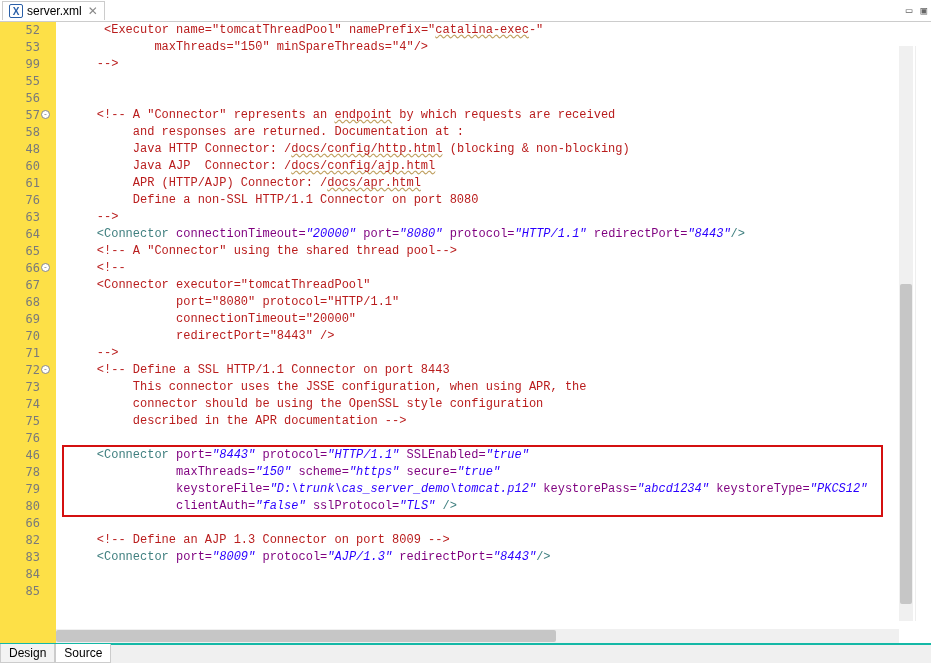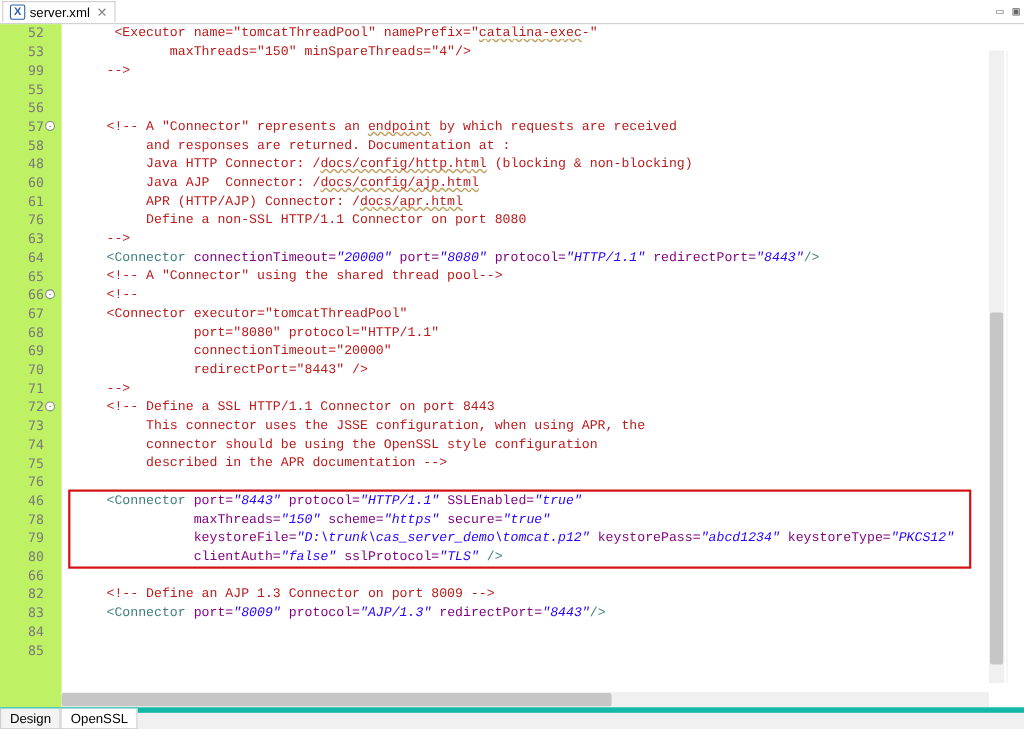--- a/index.html
+++ b/index.html
@@ -42,21 +42,21 @@
   .top-right-icons { display: flex; gap: 8px; }
   .top-right-icons span { color: #666; cursor: pointer; font-size: 11px; }
   .editor-wrap {
     display: flex;
     height: calc(100% - 22px - 20px);
     position: relative;
   }
   .gutter {
     width: 56px;
     flex-shrink: 0;
-    background: #bef264;
+    background: #fde047;
     text-align: right;
     padding-right: 16px;
     color: #7a7a7a;
     font-size: 12px;
     line-height: 17px;
     font-family: "Consolas", monospace;
     position: relative;
   }
   .gutter .ln { display:block; height:17px; position:relative;}
   .fold-marker {
@@ -105,21 +105,21 @@
   }
   .scrollbar-h {
     position:absolute; left:56px; right:32px; bottom:0; height:14px;
     background:#f0f0f0;
   }
   .scroll-thumb-h { position:absolute; top:1px; bottom:1px; background:#c6c6c6; border-radius:2px; }
   .bottom-tabs {
     position:absolute; bottom:0; left:0; right:0; height:20px;
     display:flex; align-items:flex-end;
     font-family:"SimSun", sans-serif; font-size:12px;
-    border-top:5px solid #14b8a6;
+    border-top:2px solid #14b8a6;
     background:#f0f0f0;
   }
   .bottom-tab {
     padding:2px 8px; border:1px solid #ccc; border-top:none;
     background:#f3f3f3; cursor:pointer;
   }
   .bottom-tab.active { background:#fff; }
   .hscroll-wrap { position:relative; height:14px; flex:0 0 14px; }
 </style>
 </head>
@@ -186,14 +186,14 @@
 
   <div class="hscroll-wrap" style="position:absolute;left:56px;right:32px;bottom:0;">
     <div class="scrollbar-h" style="position:relative;left:0;right:0;">
       <div class="scroll-thumb-h" id="hthumb" style="left: 0px; width: 500px;"></div>
     </div>
   </div>
 </div>
 
 <div class="bottom-tabs">
   <div class="bottom-tab">Design</div>
-  <div class="bottom-tab active">OpenSSL</div>
+  <div class="bottom-tab active">Source</div>
 </div>
 
 </body></html>

